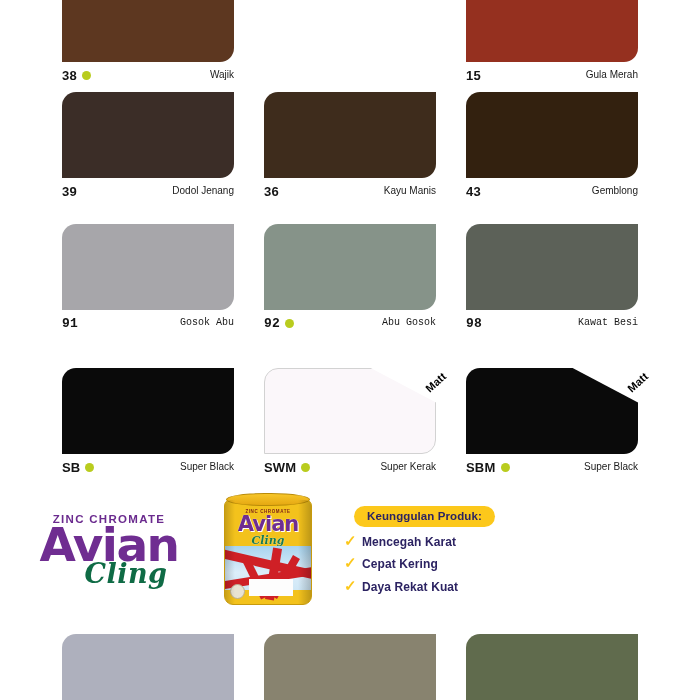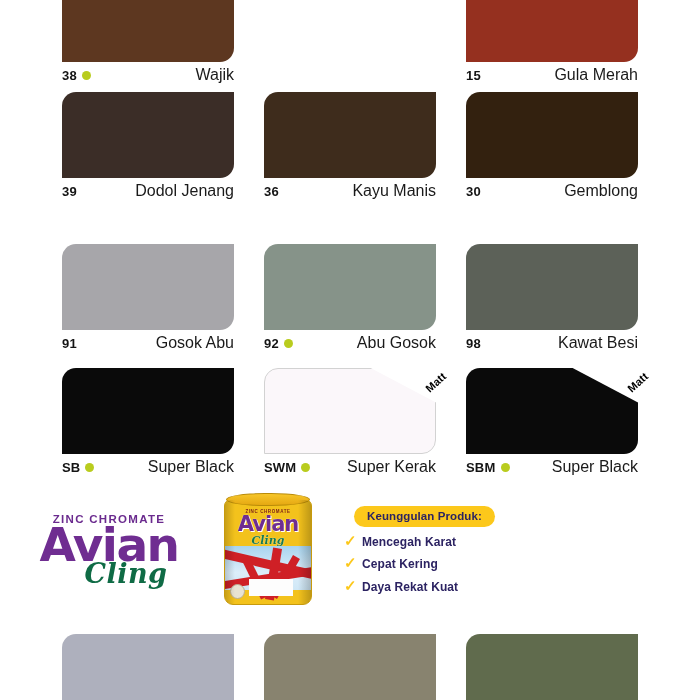--- a/index.html
+++ b/index.html
@@ -105,21 +105,21 @@
     background: #b9cc1e;
     margin-left: 5px;
     flex: 0 0 auto;
     display: inline-block;
   }
 
   .dot.hidden { visibility: hidden; width: 0; margin-left: 0; }
 
   .name {
     margin-left: auto;
-    font-size: 16px;
+    font-size: 10px;
     color: #1a1a1a;
     line-height: 1;
     white-space: nowrap;
   }
 
   
   .brand-band {
     position: absolute;
     left: 0;
     top: 486px;
@@ -380,27 +380,27 @@
             <span class="code">36</span>
             <span class="dot hidden" style="background: rgb(185, 204, 30);"></span>
             <span class="name">Kayu Manis</span>
           </div>
         </div>
         <div class="cell">
           <div class="swatch-wrap">
             <div class="swatch" style="background: rgb(51, 33, 15);"></div>
           </div>
           <div class="caption">
-            <span class="code">30</span>
+            <span class="code">43</span>
             <span class="dot hidden" style="background: rgb(185, 204, 30);"></span>
             <span class="name">Gemblong</span>
           </div>
         </div>
       </div>
-      <div class="row" style="position: absolute; top: 244px;">
+      <div class="row" style="position: absolute; top: 224px; font-family: Liberation Mono, monospace;">
         <div class="cell">
           <div class="swatch-wrap">
             <div class="swatch" style="background: rgb(167, 166, 170);"></div>
           </div>
           <div class="caption">
             <span class="code">91</span>
             <span class="dot hidden" style="background: rgb(185, 204, 30);"></span>
             <span class="name">Gosok Abu</span>
           </div>
         </div>

